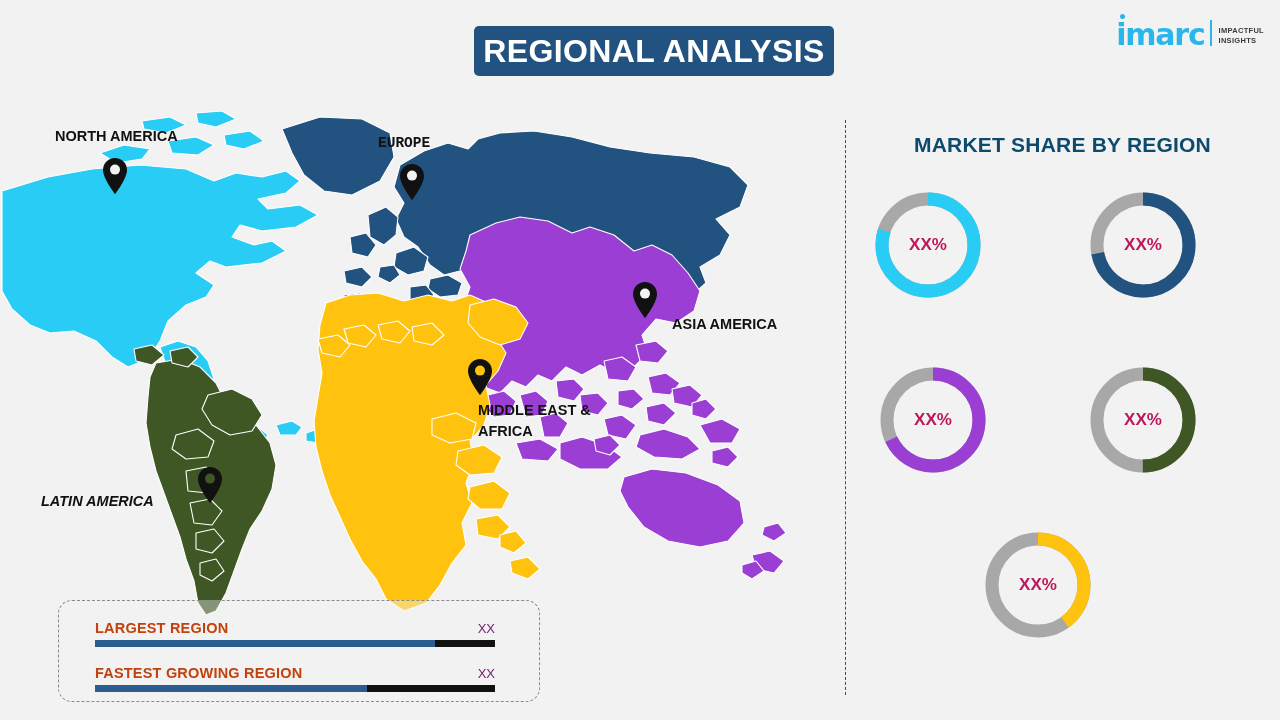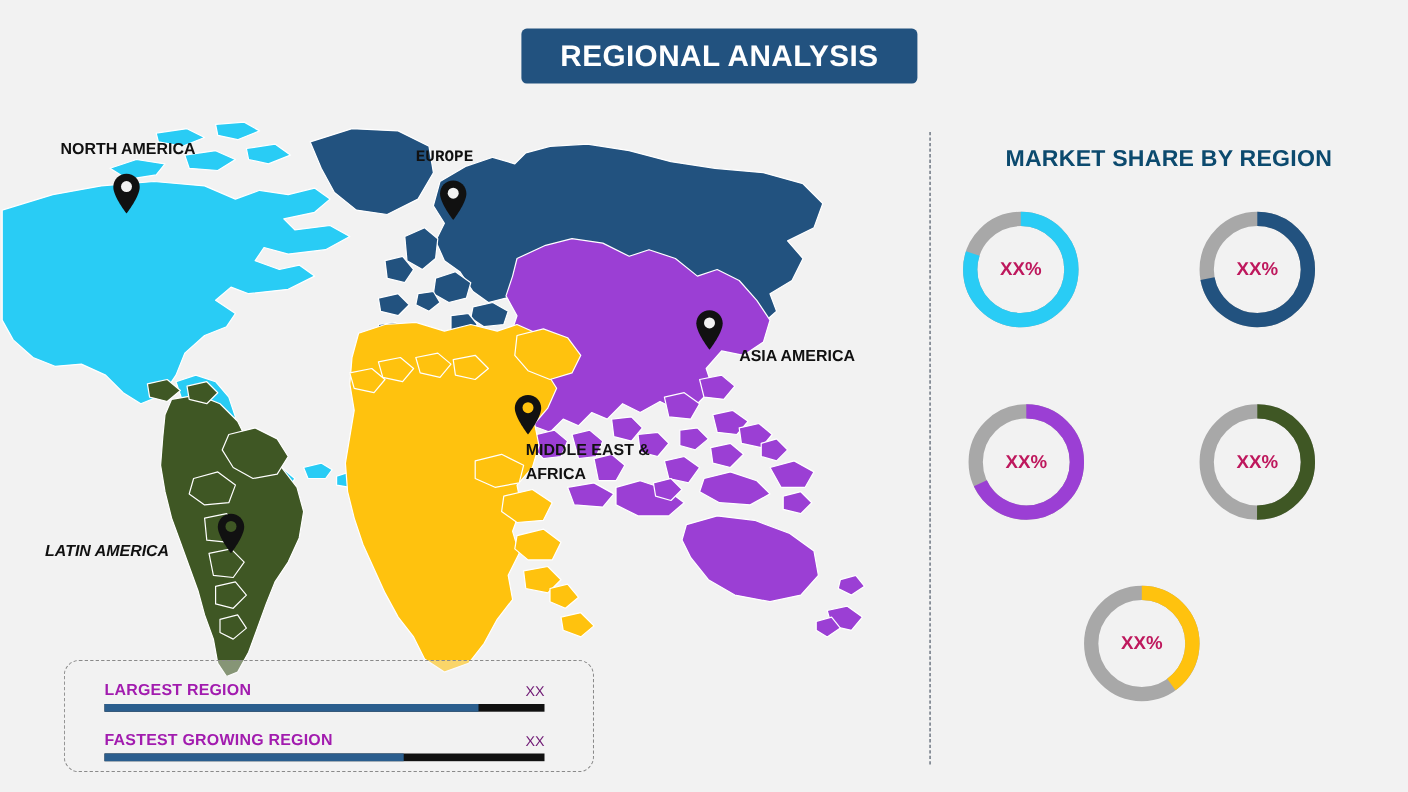--- a/index.html
+++ b/index.html
@@ -11,21 +11,21 @@
   }
   .stage{position:absolute;inset:0;}
 
   
   .title-badge{
     position:absolute;left:474px;top:26px;width:360px;height:50px;
     background:#22527f;border-radius:5px;
     display:flex;align-items:center;justify-content:center;
   }
   .title-badge span{
-    color:#ffffff;font-size:27px;font-weight:bold;letter-spacing:.4px;
+    color:#ffffff;font-size:32px;font-weight:bold;letter-spacing:.4px;
   }
 
   
   .logo{position:absolute;right:16px;top:20px;display:flex;align-items:flex-end;gap:5px;}
   .logo-word{
     font-size:30px;font-weight:bold;color:#29b6ea;letter-spacing:-1.2px;line-height:.9;
     position:relative;font-family:"DejaVu Sans",sans-serif;
   }
   .logo-dot{position:absolute;left:4px;top:-7px;width:5px;height:5px;border-radius:50%;background:#29b6ea;}
   .logo-bar{width:2px;height:26px;background:#29b6ea;margin:0 2px 2px 0;}
@@ -46,21 +46,21 @@
   .rlabel{position:absolute;font-size:14.5px;font-weight:bold;color:#111;line-height:1.45;white-space:pre-line;}
   .pin{position:absolute;width:28px;height:38px;}
 
   
   .legend-box{
     position:absolute;left:58px;top:600px;width:480px;height:100px;
     border:1.6px dashed #8a8a8a;border-radius:14px;background:rgba(242,242,242,.4);
   }
   .legend-row{position:absolute;left:36px;width:400px;}
   .legend-row .lr-top{display:flex;justify-content:space-between;align-items:flex-end;}
-  .legend-row .lr-label{font-size:14.5px;font-weight:bold;color:#a21caf;letter-spacing:.2px;}
+  .legend-row .lr-label{font-size:14.5px;font-weight:bold;color:#c2410c;letter-spacing:.2px;}
   .legend-row .lr-val{font-size:13px;font-weight:normal;color:#701a75;}
   .bar{margin-top:4px;height:7px;width:100%;background:#111;display:flex;}
   .bar .fill{height:100%;background:#2b5e8e;}
 
   
   .panel-title{
     position:absolute;left:845px;top:133px;width:435px;text-align:center;
     font-size:21px;font-weight:bold;color:#0c4a6e;letter-spacing:.2px;
   }
   .donuts{position:absolute;left:858px;top:175px;width:420px;height:500px;}
@@ -73,20 +73,31 @@
 </style>
 </head>
 <body>
 
 <div class="stage">
 
   <div class="title-badge">
     <span>REGIONAL ANALYSIS</span>
   </div>
 
+  <div class="logo">
+    <div class="logo-word">
+      <span class="logo-dot"></span>
+      <span>imarc</span>
+    </div>
+    <div class="logo-bar"></div>
+    <div class="logo-tag">
+      <b>IMPACTFUL</b>
+      <b>INSIGHTS</b>
+    </div>
+  </div>
 
   <div class="divider"></div>
 
   <div class="map-wrap">
     <svg viewBox="0 0 830 520" preserveAspectRatio="none">
       <g stroke="#ffffff" stroke-width="1.1" stroke-linejoin="round">
 
         <g fill="#29ccf5">
           <path d="M2 96 L48 82 L92 74 L140 70 L186 74 L214 86 L236 78 L262 82 L286 76 L300 86 L286 98
                    L258 104 L268 114 L300 110 L318 120 L296 132 L262 136 L240 130 L232 142 L254 150

